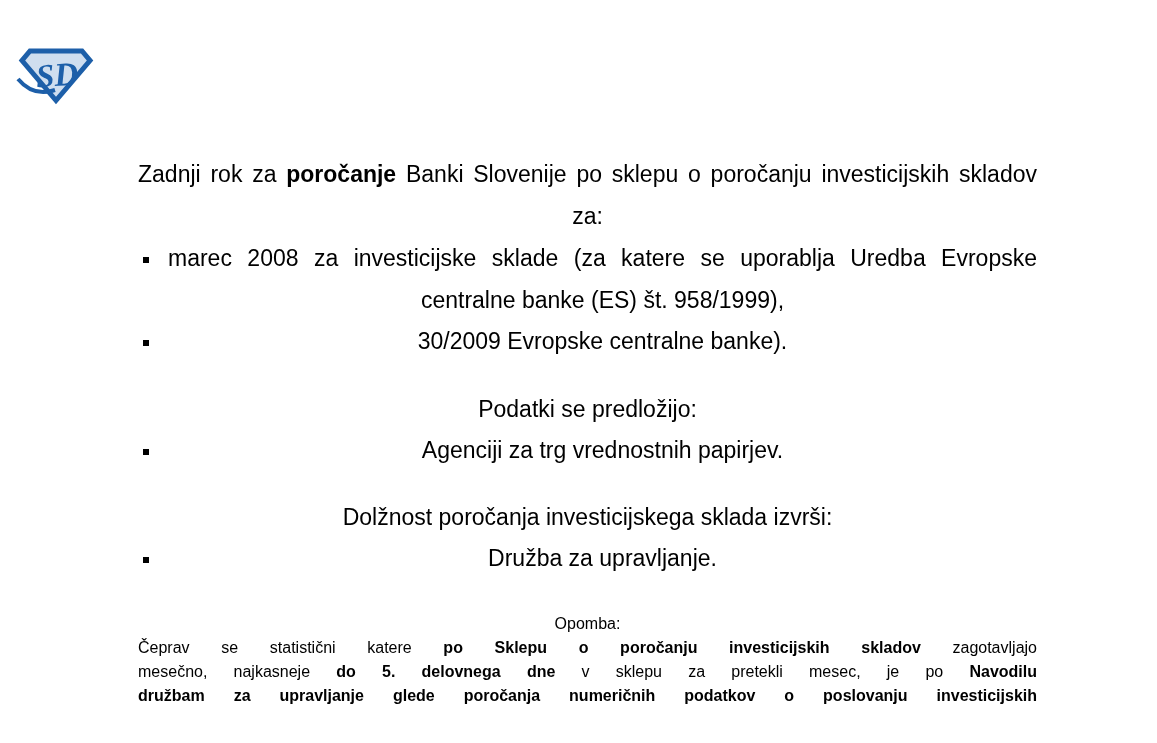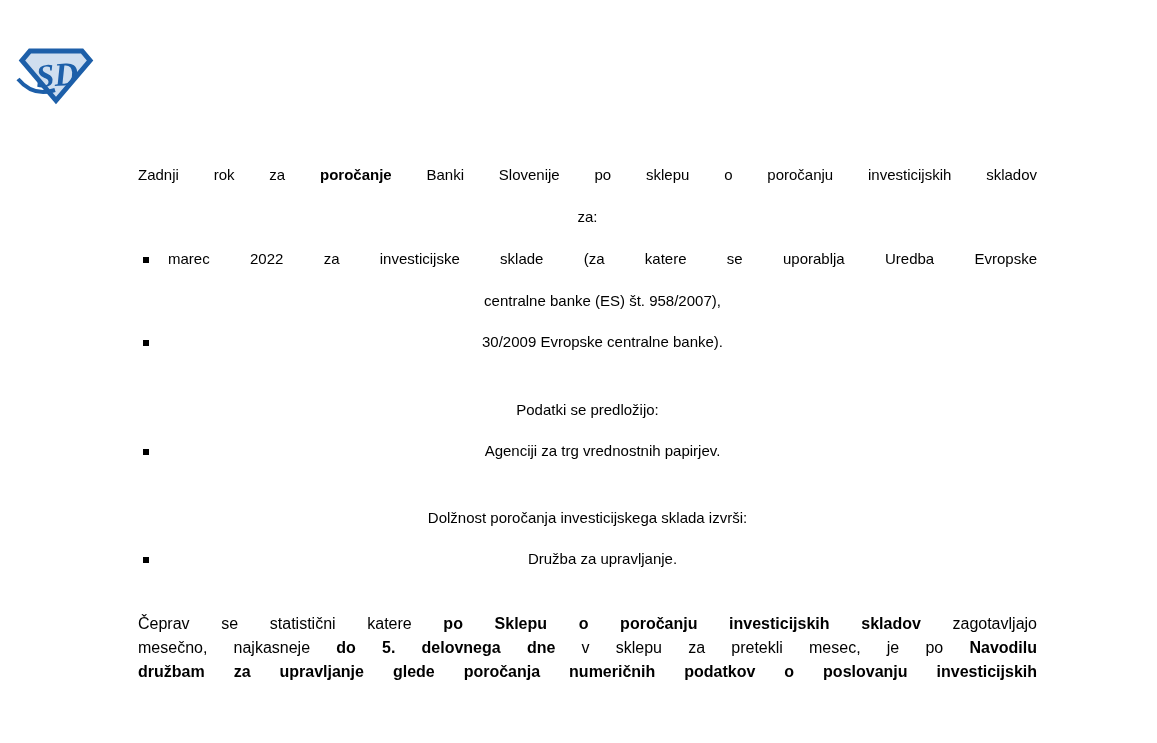--- a/index.html
+++ b/index.html
@@ -20,21 +20,21 @@
     height: 58px;
     overflow: visible;
   }
   .content {
     position: absolute;
     left: 138px;
     top: 0;
     width: 899px;
   }
   .main {
-    font-size: 15px;
+    font-size: 23px;
     line-height: 41.5px;
   }
   .small {
     font-size: 16px;
     line-height: 24px;
   }
   .jline { text-align: justify; text-align-last: justify; }
   .lline { text-align: center; }
   .b  { font-weight: bold; }
   .bi { font-weight: bold; }
@@ -67,22 +67,22 @@
   <div class="content">
 
     <div class="main mt-intro">
       <div class="jline"><span>Zadnji rok za </span><span class="b">poročanje</span><span> Banki Slovenije po sklepu o poročanju investicijskih skladov</span></div>
       <div class="lline">za:</div>
     </div>
 
     <div class="main mt-list">
       <div class="li">
         <span class="bullet"></span>
-        <div class="jline">marec 2022 za investicijske sklade (za katere se uporablja Uredba Evropske</div>
-        <div class="lline">centralne banke (ES) št. 958/2007),</div>
+        <div class="jline">marec 2008 za investicijske sklade (za katere se uporablja Uredba Evropske</div>
+        <div class="lline">centralne banke (ES) št. 958/1999),</div>
       </div>
       <div class="li">
         <span class="bullet"></span>
         <div class="lline">30/2009 Evropske centralne banke).</div>
       </div>
     </div>
 
     <div class="main mt-sec3">
       <div class="lline">Podatki se predložijo:</div>
       <div class="li">
@@ -93,19 +93,20 @@
 
     <div class="main mt-sec2">
       <div class="lline">Dolžnost poročanja investicijskega sklada izvrši:</div>
       <div class="li">
         <span class="bullet"></span>
         <div class="lline">Družba za upravljanje.</div>
       </div>
     </div>
 
     <div class="small mt-note">
+      <div class="lline">Opomba:</div>
       <div class="jline"><span>Čeprav se statistični katere </span><span class="b">po </span><span class="bi">Sklepu o poročanju investicijskih skladov</span><span> zagotavljajo</span></div>
       <div class="jline"><span>mesečno, najkasneje </span><span class="b">do 5. delovnega dne</span><span> v sklepu za pretekli mesec, je po </span><span class="bi">Navodilu</span></div>
       <div class="jline"><span class="bi">družbam za upravljanje glede poročanja numeričnih podatkov o poslovanju investicijskih</span></div>
     </div>
 
   </div>
 </div>
 
 </body></html>

